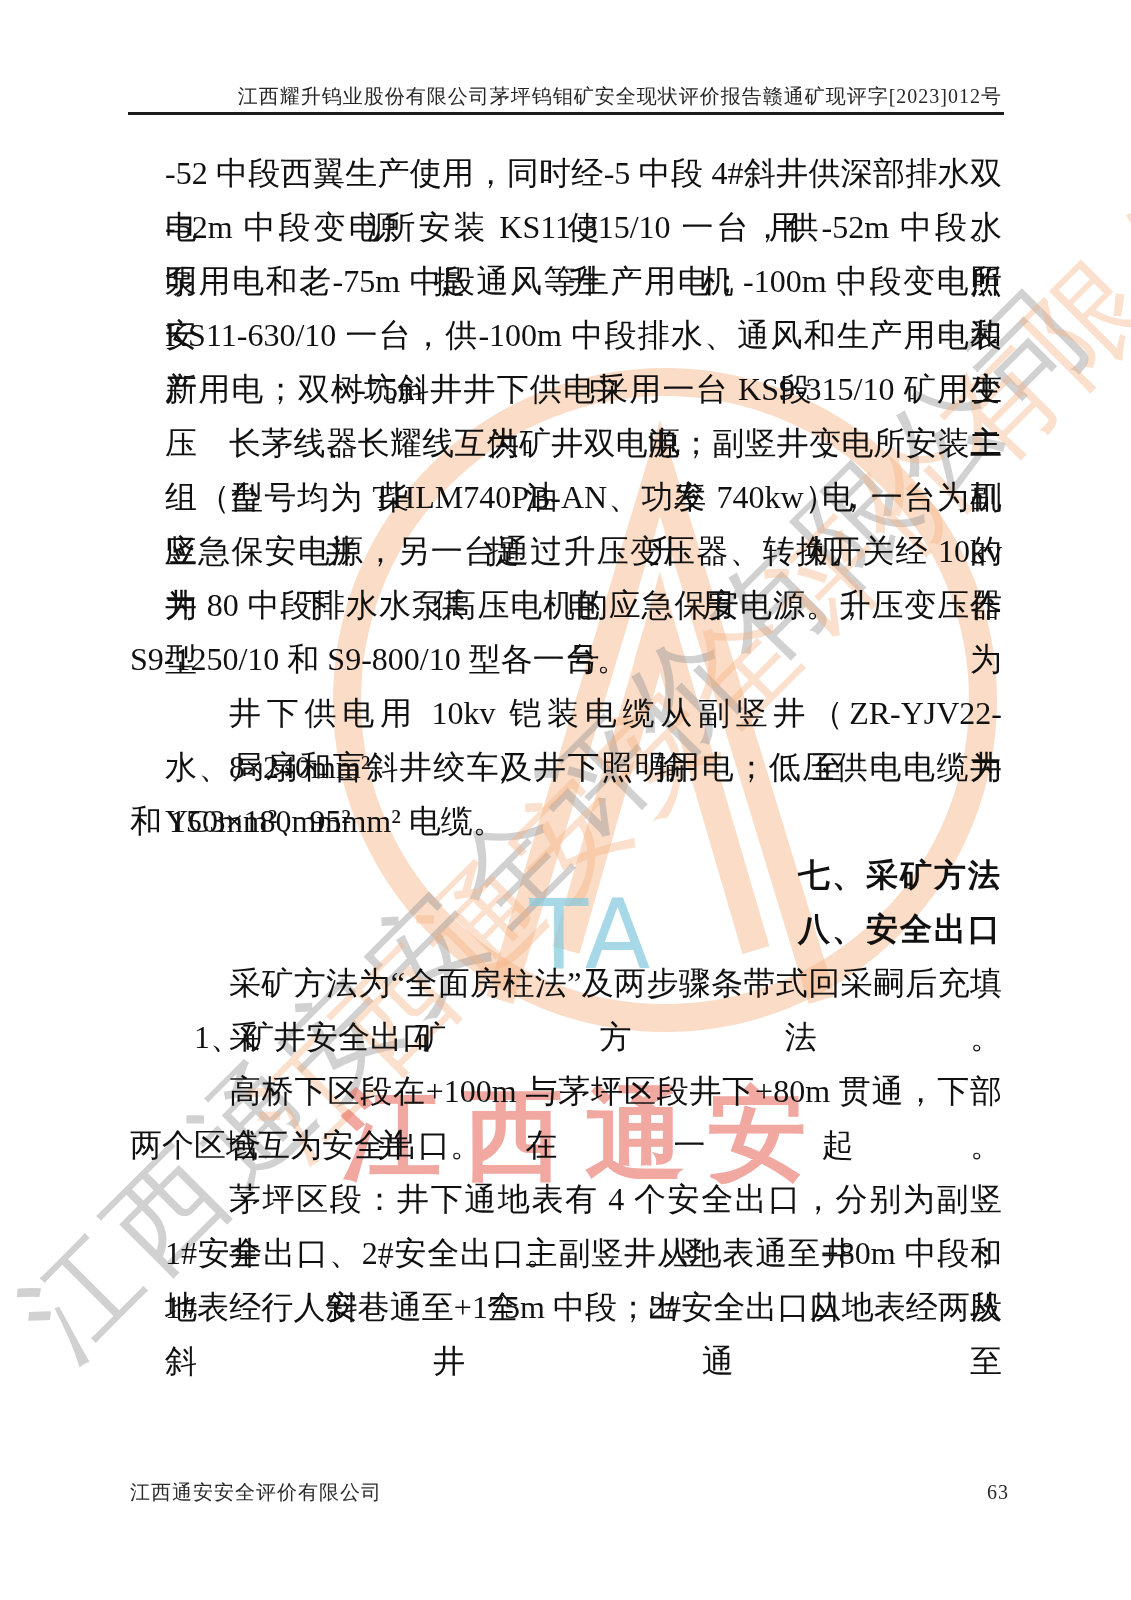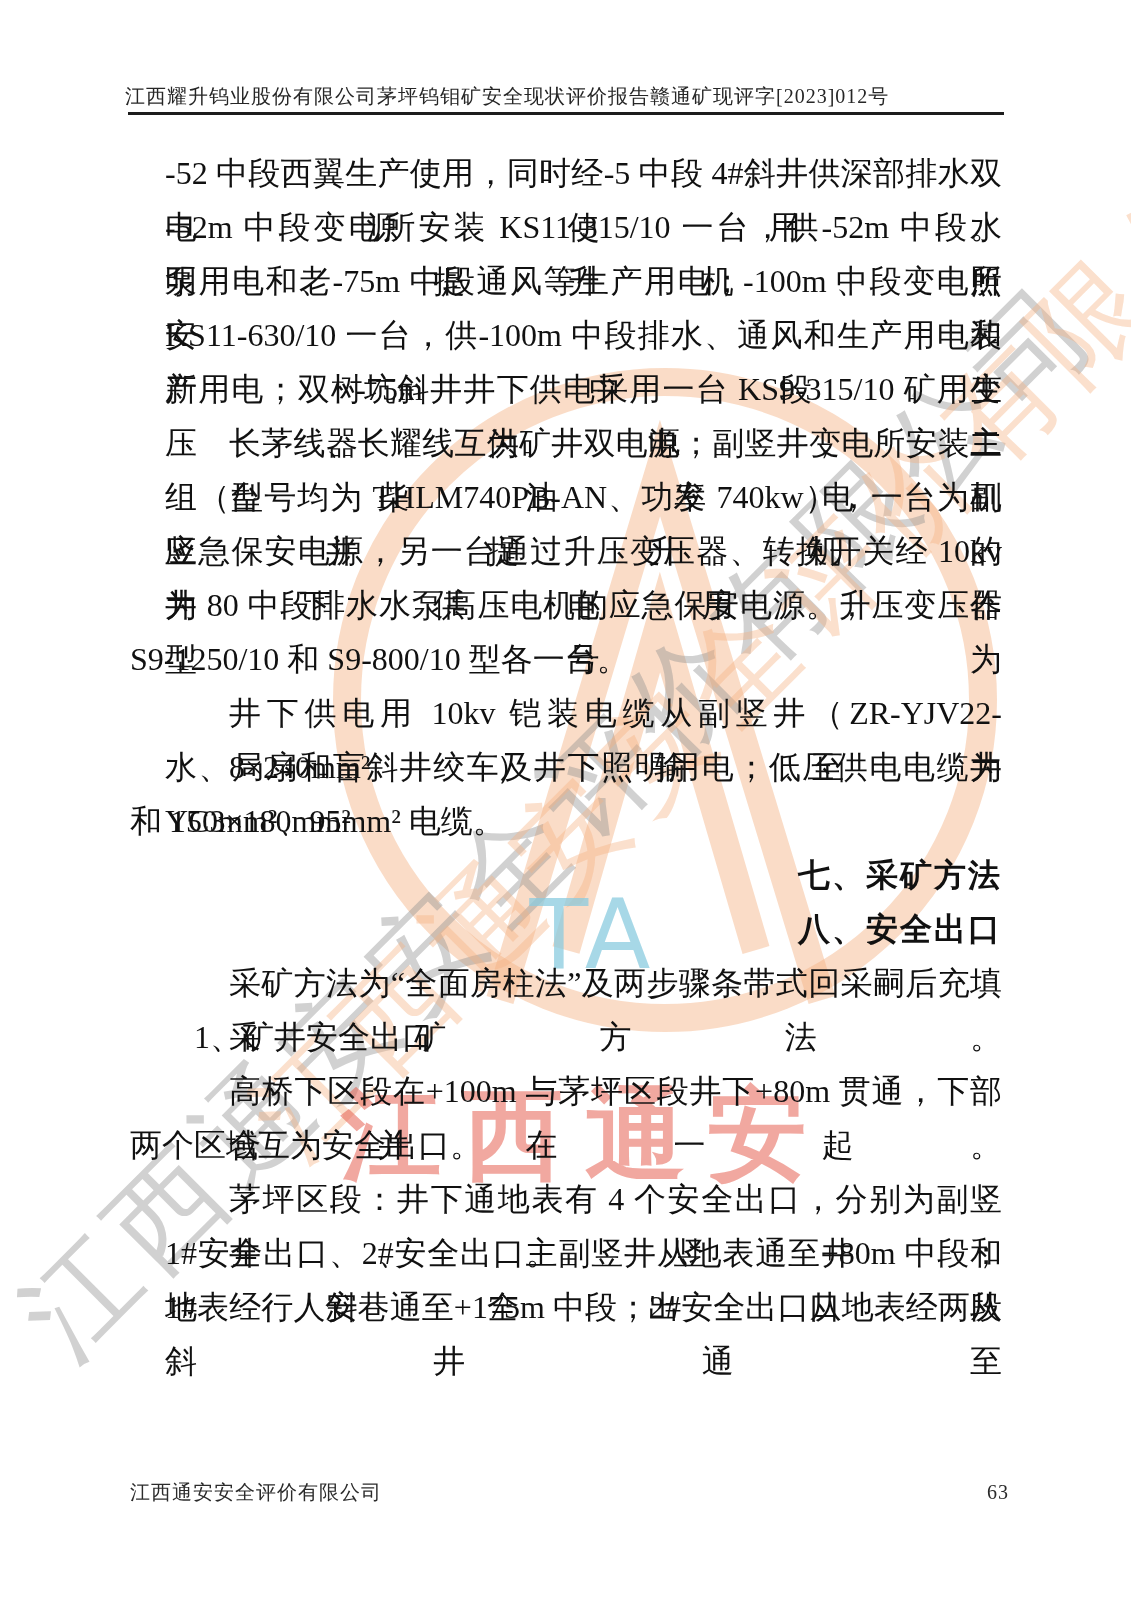--- a/index.html
+++ b/index.html
@@ -8,21 +8,21 @@
     width:1131px;height:1600px;
     margin:0 auto;
     background:#ffffff;
     overflow:hidden;
     font-family:"Liberation Serif","DejaVu Serif",serif;
     color:#111;
   }
   
   .hdr{
     position:absolute;left:125px;right:129px;top:80px;height:30px;
-    display:flex;justify-content:flex-start;align-items:flex-end;
+    display:flex;justify-content:flex-end;align-items:flex-end;
     font-size:20px;color:#262626;letter-spacing:1px;
   }
   .hdr-rule{
     position:absolute;left:128px;right:127px;top:112px;height:3px;
     background:#1c1c1c;
   }
   
   .wm{position:absolute;inset:0;z-index:1;pointer-events:none;}
   .wm-diag{
     position:absolute;white-space:nowrap;

